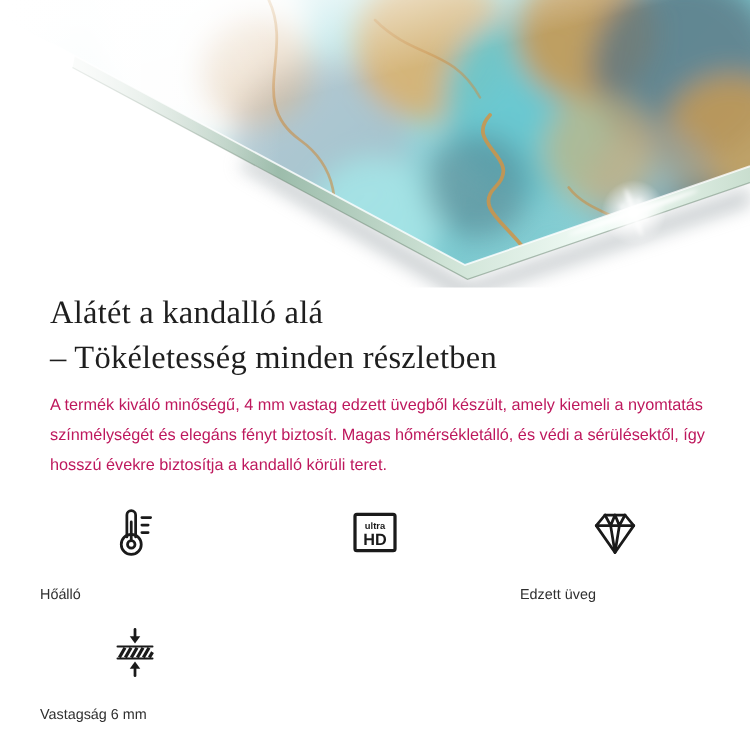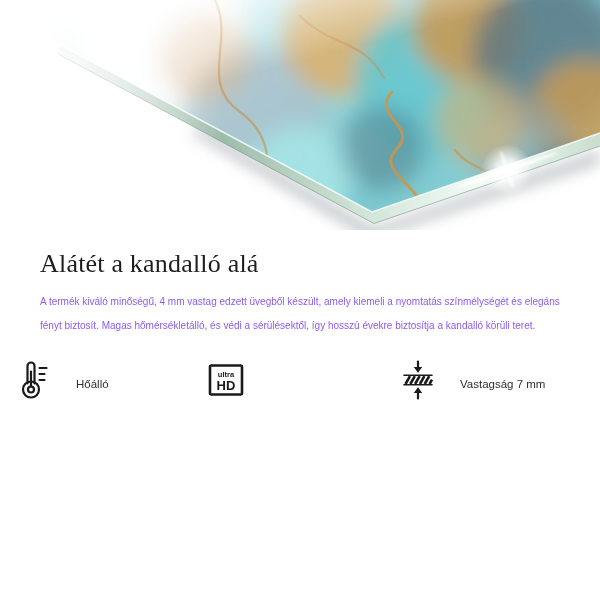--- a/index.html
+++ b/index.html
@@ -1,28 +1,28 @@
 <!DOCTYPE html>
 <html><head>
 <meta charset="utf-8">
 <style>
   html,body{margin:0;padding:0;background:#ffffff;}
   .page{position:relative;width:600px;height:600px;background:#ffffff;overflow:hidden;
         font-family:"Liberation Sans",sans-serif;}
   .hero{position:relative;width:600px;height:230px;}
   .hero svg{display:block;}
   .content{padding:0 40px;}
-  h1{margin:16px 0 0;font-family:"Liberation Serif","DejaVu Serif",serif;font-weight:500;
+  h1{margin:2px 0 0;font-family:"Liberation Serif","DejaVu Serif",serif;font-weight:500;
      font-size:26px;line-height:36px;color:#1e1e1e;letter-spacing:.2px;}
   .t-line{display:block;}
-  .desc{margin:8px 0 0;width:530px;font-size:10px;line-height:24px;color:#8b5cf6;}
+  .desc{margin:8px 0 0;width:530px;font-size:13px;line-height:24px;color:#be185d;}
   .features{margin:18px -28px 0;display:grid;grid-template-columns:1fr 1fr 1fr;row-gap:16px;}
-  .feature{display:flex;align-items:center;}
+  .feature{display:flex;flex-direction:column;}
   .f-icon{height:48px;display:flex;align-items:center;justify-content:center;color:#1a1a1a;}
-  .f-label{margin-top:8px;font-size:11.5px;color:#2f2f2f;padding-left:20px;}
+  .f-label{margin-top:20px;font-size:11.5px;color:#2f2f2f;padding-left:20px;}
   .ico{stroke:#1a1a1a;fill:none;stroke-width:2.2;stroke-linecap:round;stroke-linejoin:round;}
   .ico .fill{fill:#1a1a1a;stroke:none;}
   .ico text{fill:#1a1a1a;stroke:none;font-family:"Liberation Sans",sans-serif;}
 </style>
 </head>
 <body>
 
 <div class="page">
 
   <div class="hero">
@@ -113,20 +113,21 @@
           <ellipse rx="13" ry="1.1" transform="rotate(-64)"></ellipse>
         </g>
         <circle r="3.4" fill="#ffffff"></circle>
       </g>
     </svg>
   </div>
 
   <div class="content">
     <h1>
       <span class="t-line">Alátét a kandalló alá</span>
+      <span class="t-line">– Tökéletesség minden részletben</span>
     </h1>
 
     <p class="desc">A termék kiváló minőségű, 4 mm vastag edzett üvegből készült, amely kiemeli a nyomtatás színmélységét és elegáns fényt biztosít. Magas hőmérsékletálló, és védi a sérülésektől, így hosszú évekre biztosítja a kandalló körüli teret.</p>
 
     <div class="features">
 
       <div class="feature">
         <div class="f-icon">
           <svg class="ico" width="44" height="44" viewBox="0 0 44 44">
             <path d="M15.5 25.5 V8 a3.5 3.5 0 0 1 7 0 V25.5"></path>
@@ -143,20 +144,31 @@
         <div class="f-icon">
           <svg class="ico" width="44" height="44" viewBox="0 0 44 44">
             <rect x="6" y="7.5" width="32" height="29" rx="1.5" stroke-width="2.6"></rect>
             <text x="22" y="19" font-size="7.5" font-weight="700" text-anchor="middle">ultra</text>
             <text x="22" y="32" font-size="13" font-weight="700" text-anchor="middle">HD</text>
           </svg>
         </div>
       </div>
 
 
+      <div class="feature">
+        <div class="f-icon">
+          <svg class="ico" width="44" height="44" viewBox="0 0 44 44">
+            <path d="M14 8 H30 L37 16.5 L22 38 L7 16.5 Z"></path>
+            <path d="M7 16.5 h30"></path>
+            <path d="M14 8 l4.5 8.5 L22 8 l3.5 8.5 L30 8"></path>
+            <path d="M18.5 16.5 L22 38 L25.5 16.5"></path>
+          </svg>
+        </div>
+        <div class="f-label">Edzett üveg</div>
+      </div>
 
 
       <div class="feature">
         <div class="f-icon">
           <svg class="ico" width="44" height="44" viewBox="0 0 44 44">
             <path d="M8 17.2 h28" stroke-width="1.6"></path>
             <path d="M8 26.8 h28" stroke-width="1.6"></path>
             <g stroke-width="2.6" stroke-linecap="butt">
               <path d="M9.5 26 L14 18.2"></path>
               <path d="M14.3 26 L18.8 18.2"></path>
@@ -164,18 +176,18 @@
               <path d="M23.9 26 L28.4 18.2"></path>
               <path d="M28.7 26 L33.2 18.2"></path>
               <path d="M33.5 26 L36 21.7"></path>
             </g>
             <path d="M22 3.5 V9"></path>
             <polygon class="fill" points="17.8,9 26.2,9 22,14.8"></polygon>
             <path d="M22 40.5 V35"></path>
             <polygon class="fill" points="17.8,35 26.2,35 22,29.2"></polygon>
           </svg>
         </div>
-        <div class="f-label">Vastagság 7 mm</div>
+        <div class="f-label">Vastagság 6 mm</div>
       </div>
 
     </div>
   </div>
 </div>
 
 </body></html>

